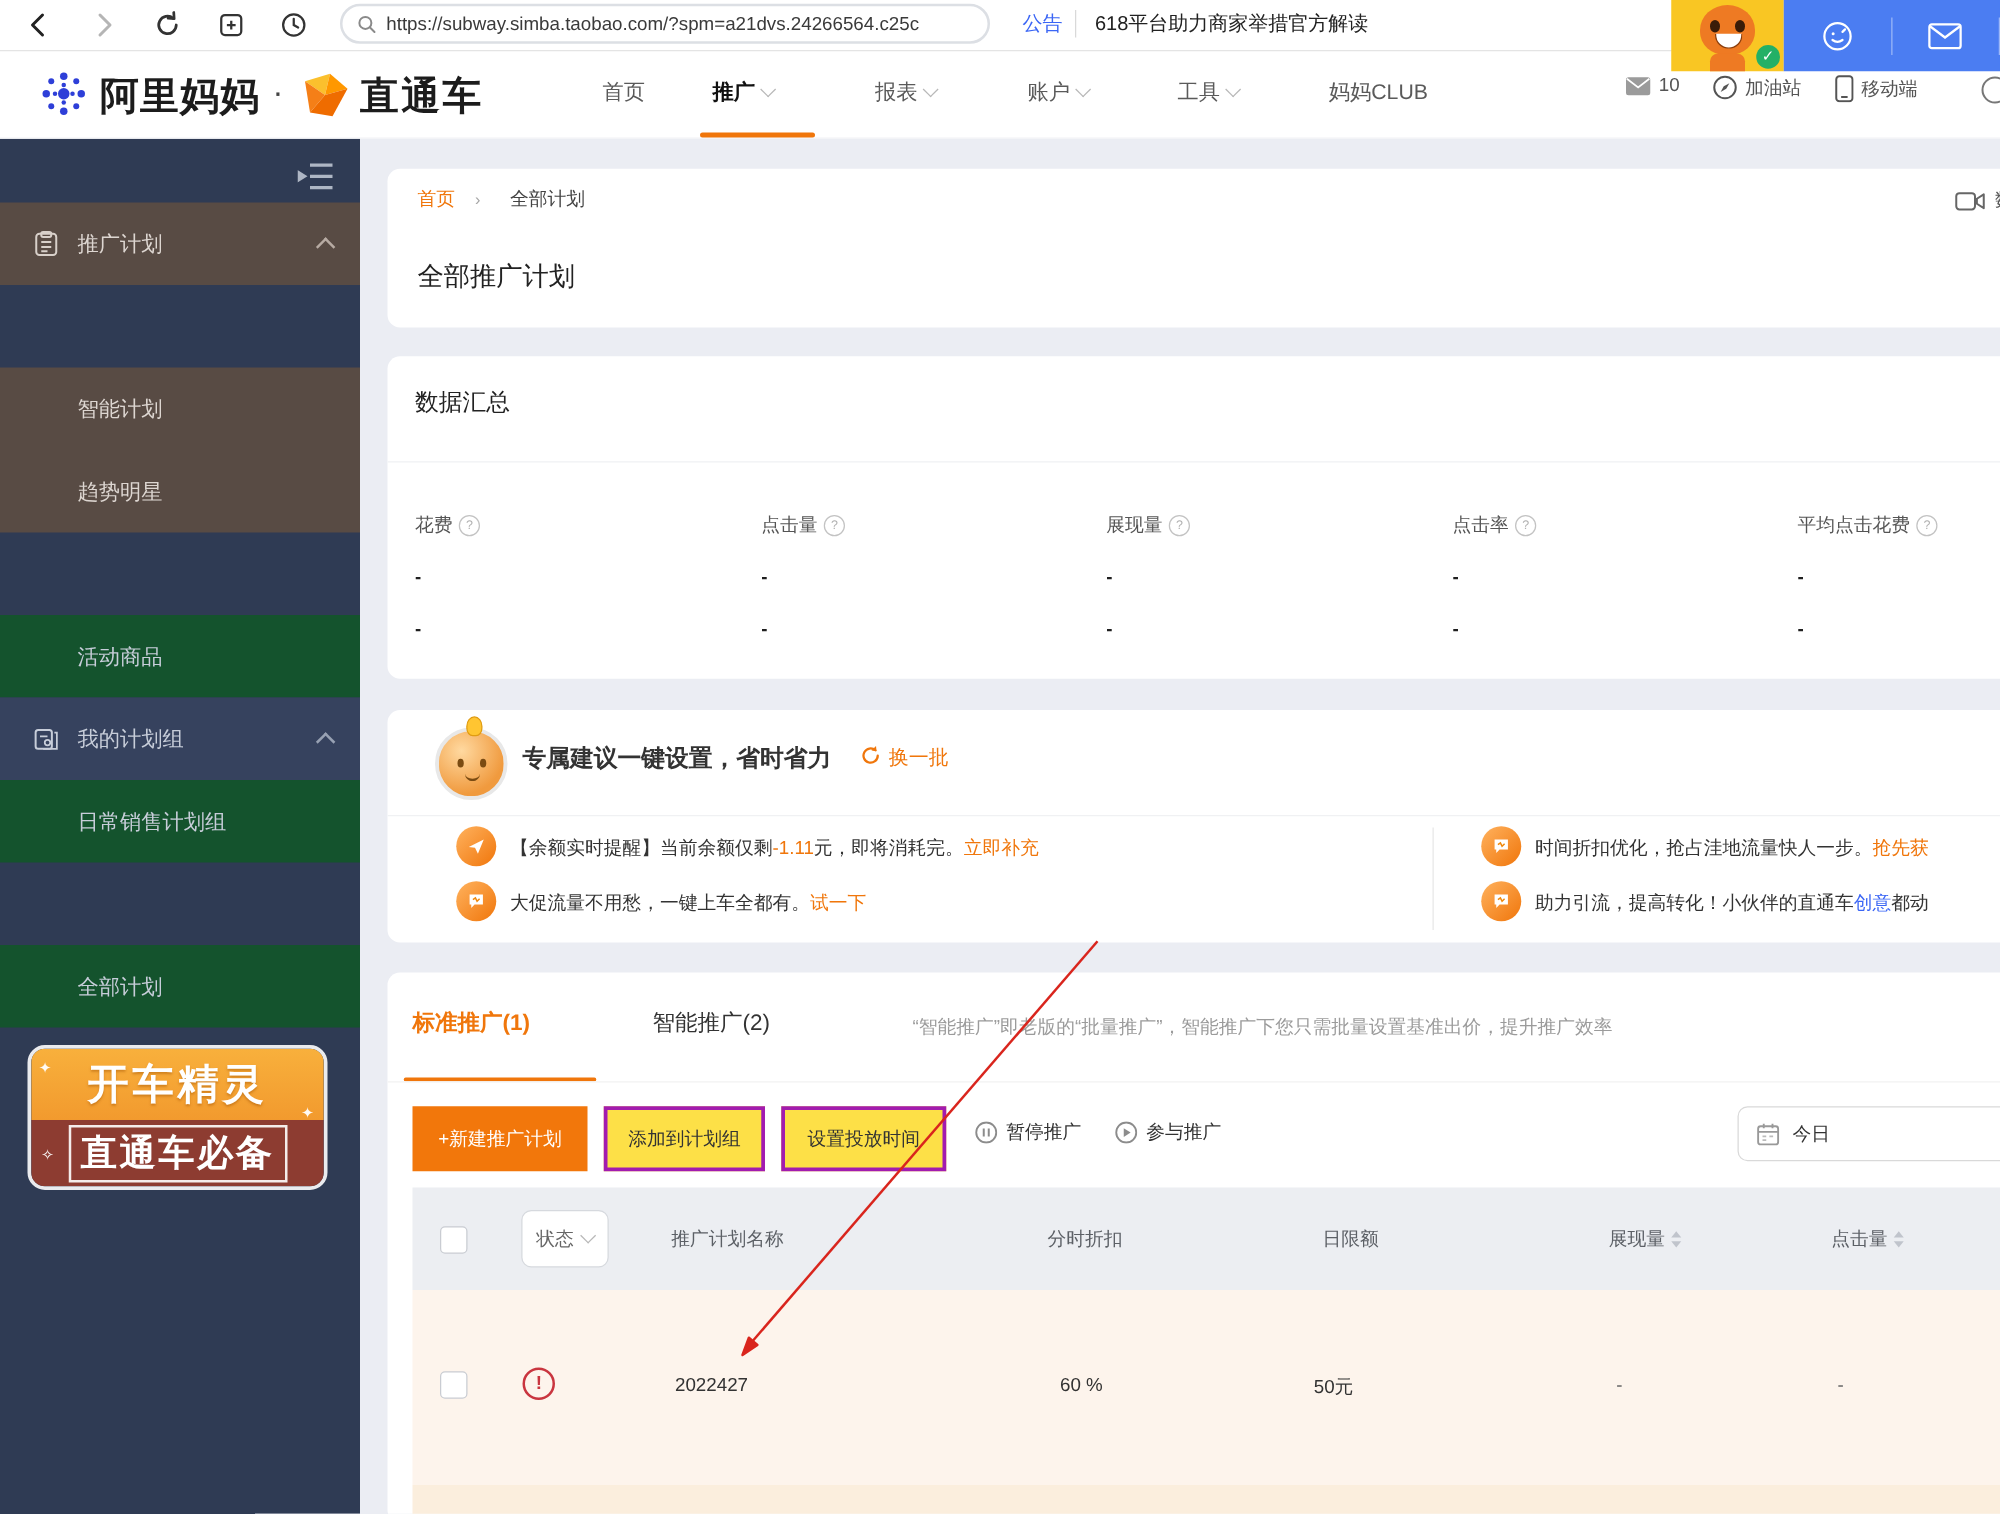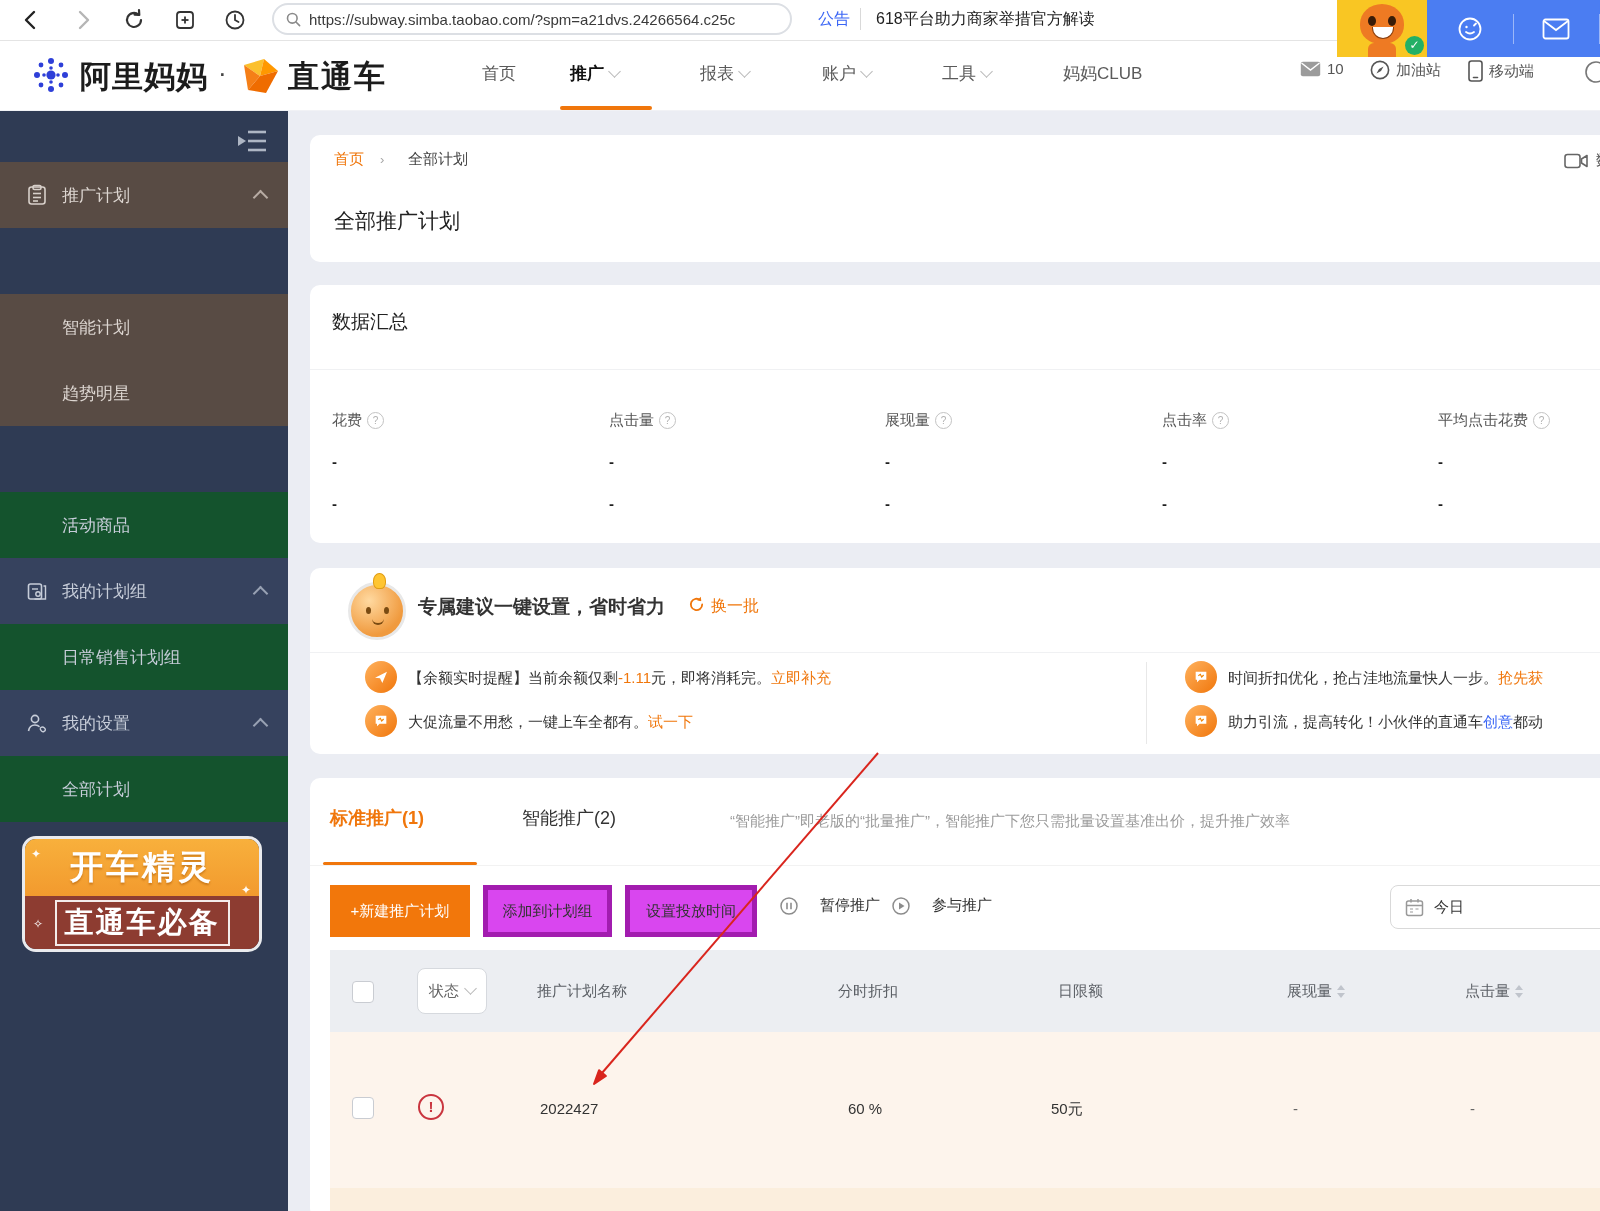--- a/index.html
+++ b/index.html
@@ -99,22 +99,22 @@
   .b-link{color:#3b66f5}
 
   .tab{position:absolute;top:28px;font-size:18px;color:#333}
   .tab.active{color:#f0760b;font-weight:600}
   .tab-underline{position:absolute;left:13px;top:84px;width:154px;height:3px;background:#f0760b;border-radius:2px}
   .tab-hint{position:absolute;left:420px;top:34px;font-size:15px;color:#9b9b9b;white-space:nowrap}
   .tabs-border{position:absolute;left:0;top:87px;width:1310px;height:1px;background:#f2f2f2}
 
   .btn{position:absolute;top:107px;height:52px;box-sizing:border-box;border-radius:0;display:flex;align-items:center;justify-content:center;font-size:15px}
   .btn-primary{background:#f2770b;color:#fff;border:none}
-  .btn-outline{background:#d946ef;color:#333;border:5px solid #a21caf}
-  .tool-link{position:absolute;top:118px;display:flex;align-items:center;gap:22px;font-size:15px;color:#333}
+  .btn-outline{background:#fde047;color:#333;border:3px solid #a21caf}
+  .tool-link{position:absolute;top:118px;display:flex;align-items:center;gap:7px;font-size:15px;color:#333}
   .date-box{position:absolute;left:1080px;top:107px;width:240px;height:44px;box-sizing:border-box;border:1px solid #d9d9d9;border-radius:8px;
     display:flex;align-items:center;gap:10px;padding-left:14px;font-size:15px;color:#333;background:#fff}
 
   .thead{position:absolute;left:20px;top:172px;width:1290px;height:82px;background:#eceef2}
   .trow{position:absolute;left:20px;top:254px;width:1290px;height:156px;background:#fdf4ec}
   .trow2{position:absolute;left:20px;top:410px;width:1290px;height:30px;background:#fbeedd}
   .cbx{position:absolute;width:20px;height:20px;background:#fff;border:1px solid #c9ccd2;border-radius:4px}
   .status-box{position:absolute;left:87px;top:18px;width:70px;height:46px;box-sizing:border-box;border:1px solid #d6d9de;border-radius:8px;background:#fff;
     display:flex;align-items:center;justify-content:center;gap:7px;color:#666;font-size:15px}
   .th-label{position:absolute;top:32px;font-size:15px;color:#5c6066;display:flex;align-items:center}
@@ -305,29 +305,20 @@
         <line x1="6" y1="9" x2="12" y2="9" stroke="#c7cdd9" stroke-width="1.4"></line>
         <circle cx="12" cy="14" r="2.2" fill="none" stroke="#c7cdd9" stroke-width="1.4"></circle>
       </svg>
     <span class="lbl">我的计划组</span>
     <span class="chev-up"></span>
   </div>
   <div class="side-row grp-sub" style="top:514px">
       <span class="lbl">日常销售计划组</span>
     </div>
 
-  <div class="side-row grp-head-navy" style="top:580px">
-    <svg class="side-icon" width="22" height="22" viewBox="0 0 22 22">
-        <circle cx="9" cy="7" r="3.6" fill="none" stroke="#c7cdd9" stroke-width="1.6"></circle>
-        <path d="M2.5 19 q1 -6 6.5 -6 q3 0 4.5 1.8" fill="none" stroke="#c7cdd9" stroke-width="1.6"></path>
-        <path d="M14 16.5 q2 -2.5 4.5 -0.5 q2 2 -0.5 3.5 q-2.5 1 -4 -3" fill="none" stroke="#c7cdd9" stroke-width="1.4"></path>
-      </svg>
-    <span class="lbl">我的设置</span>
-    <span class="chev-up"></span>
-  </div>
   <div class="side-row grp-sub" style="top:646px">
       <span class="lbl">全部计划</span>
     </div>
 
   <div class="promo">
     <div class="promo-top">
         <span>开车精灵</span>
       </div>
     <div class="promo-bottom">
         <span>直通车必备</span>

